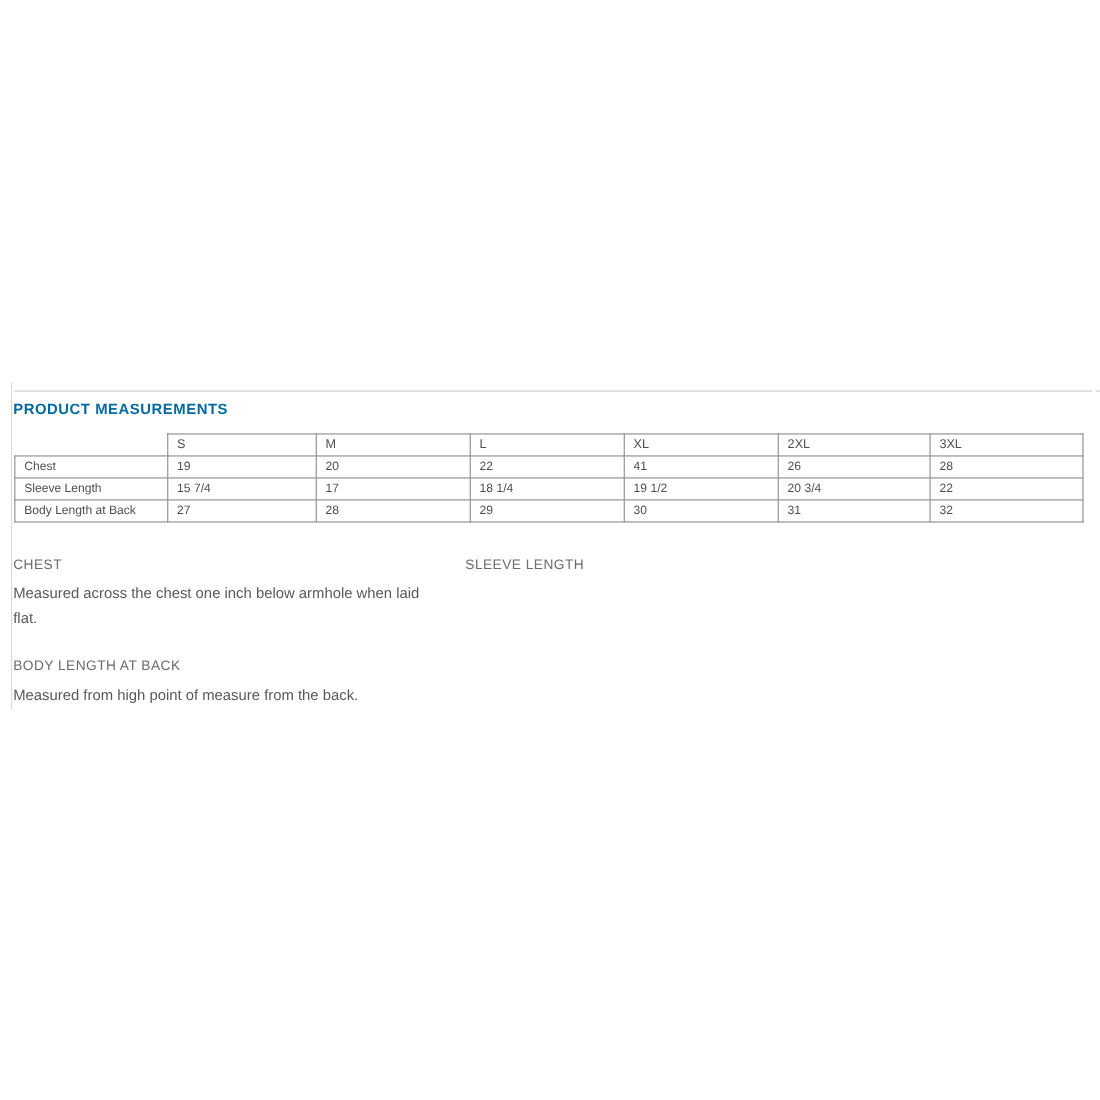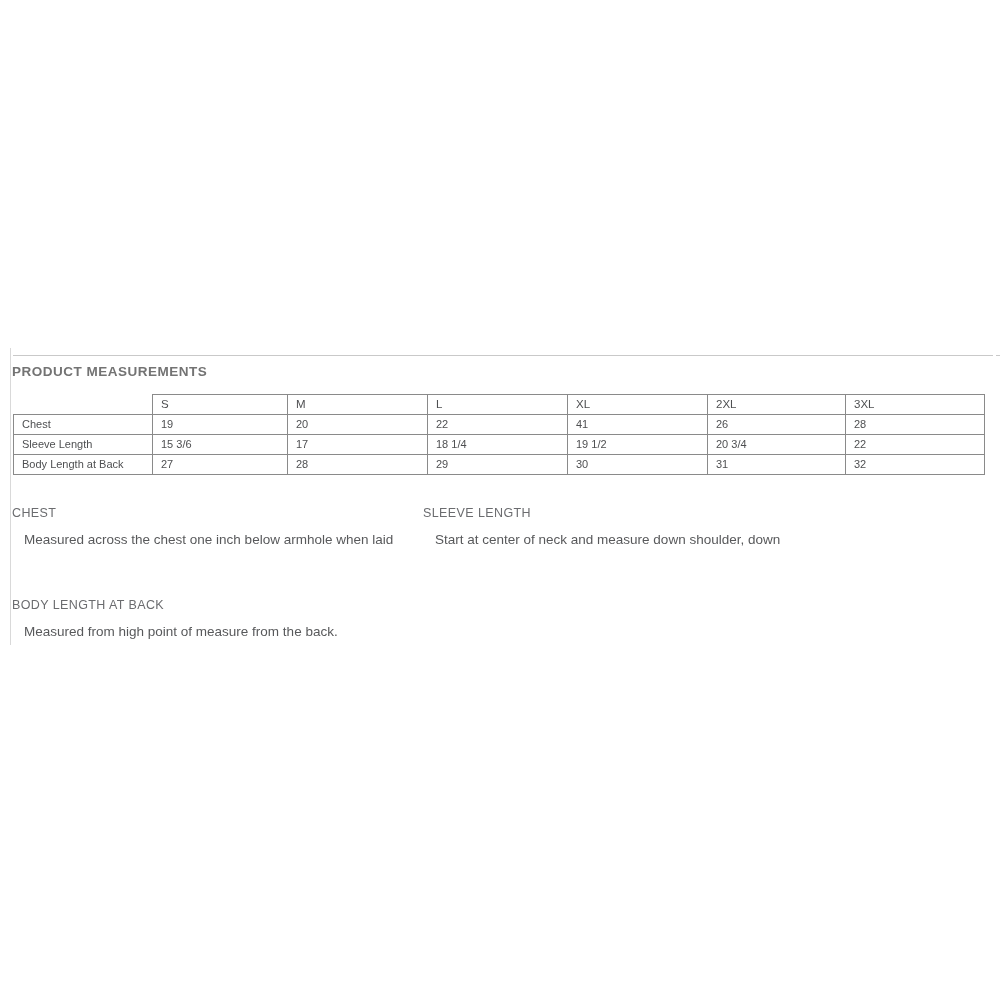--- a/index.html
+++ b/index.html
@@ -38,21 +38,21 @@
     height: 1px;
     background: #c9c9c9;
   }
   .section-title {
     position: absolute;
     left: 12px;
     top: 364px;
     font-size: 13.5px;
     font-weight: bold;
     letter-spacing: 0.5px;
-    color: #737373;
+    color: #0369a1;
     white-space: nowrap;
   }
   table.measurements {
     position: absolute;
     left: 13px;
     top: 394px;
     border-collapse: collapse;
     table-layout: fixed;
   }
   table.measurements th,
@@ -85,21 +85,20 @@
     letter-spacing: 0.4px;
     line-height: 15px;
     margin: 0 0 8px 0;
     white-space: nowrap;
   }
   .def-line {
     font-size: 13.5px;
     color: #58595b;
     line-height: 22px;
     white-space: nowrap;
-    padding-left: 12px;
   }
 </style>
 </head>
 <body>
 
 <div class="left-rule"></div>
 <div class="top-rule"></div>
 <div class="top-rule-right"></div>
 
 <div class="section-title">PRODUCT MEASUREMENTS</div>
@@ -128,21 +127,21 @@
     <td>Chest</td>
     <td>19</td>
     <td>20</td>
     <td>22</td>
     <td>41</td>
     <td>26</td>
     <td>28</td>
   </tr>
   <tr>
     <td>Sleeve Length</td>
-    <td>15 3/6</td>
+    <td>15 7/4</td>
     <td>17</td>
     <td>18 1/4</td>
     <td>19 1/2</td>
     <td>20 3/4</td>
     <td>22</td>
   </tr>
   <tr>
     <td>Body Length at Back</td>
     <td>27</td>
     <td>28</td>
@@ -150,23 +149,23 @@
     <td>30</td>
     <td>31</td>
     <td>32</td>
   </tr>
 </tbody>
   </table>
 
 <div class="def-block" style="left:12px; top:506px;">
   <div class="def-heading">CHEST</div>
   <div class="def-line">Measured across the chest one inch below armhole when laid</div>
+  <div class="def-line">flat.</div>
 </div>
 
 <div class="def-block" style="left:423px; top:506px;">
   <div class="def-heading">SLEEVE LENGTH</div>
-  <div class="def-line">Start at center of neck and measure down shoulder, down</div>
 </div>
 
 <div class="def-block" style="left:12px; top:598px;">
   <div class="def-heading">BODY LENGTH AT BACK</div>
   <div class="def-line">Measured from high point of measure from the back.</div>
 </div>
 
 </body></html>

